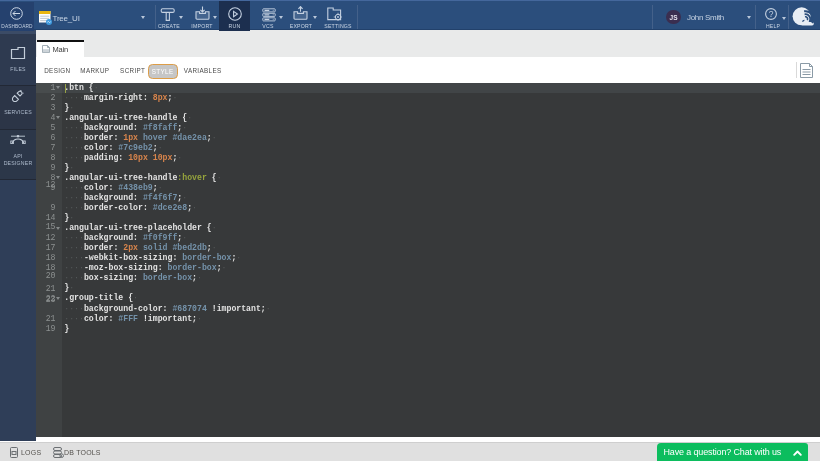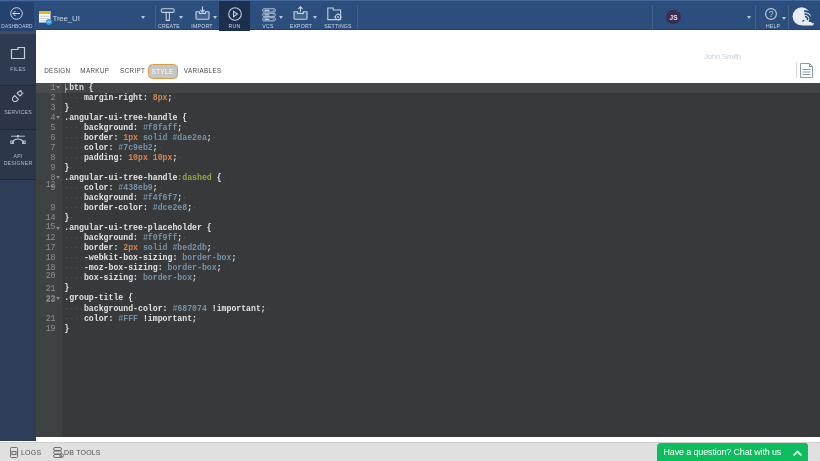--- a/index.html
+++ b/index.html
@@ -85,20 +85,30 @@
       <g stroke="#c3cdd9" fill="none">
         <path d="M2.2 9 a6.2 6.2 0 0 1 11.6 0" stroke-width="1.1"></path>
         <path d="M1 2.2 h14" stroke-width="0.9"></path>
         <rect x="6.9" y="1.1" width="2.2" height="2.2" fill="#c3cdd9" stroke="none"></rect>
         <rect x="0.8" y="7" width="2.6" height="2.6" fill="none" stroke-width="0.9"></rect>
         <rect x="12.6" y="7" width="2.6" height="2.6" fill="none" stroke-width="0.9"></rect>
       </g>
     </svg>
   </div>
 
+  <div id="tabstrip" class="abs">
+    <div id="maintab">
+      <svg style="position:absolute;left:5.3px;top:3.1px;" width="8" height="8" viewBox="0 0 8 8">
+        <path d="M0.5 0.5 h5 l2 2 v5 h-7 z" fill="#fff" stroke="#98a5ae" stroke-width="0.9"></path>
+        <path d="M5.5 0.5 v2 h2" fill="none" stroke="#98a5ae" stroke-width="0.9"></path>
+        <rect x="1" y="4.2" width="6" height="3" fill="#cdd4d9"></rect>
+      </svg>
+      <span>Main</span>
+    </div>
+  </div>
 
   <div id="toolbar" class="abs">
     <div class="tbt" style="left:8.2px;">DESIGN</div>
     <div class="tbt" style="left:44.3px;">MARKUP</div>
     <div class="tbt" style="left:84.1px;">SCRIPT</div>
     <div id="styleBtn">STYLE</div>
     <div class="tbt" style="left:147.8px;">VARIABLES</div>
     <div class="abs" style="left:759.5px;top:5px;width:1px;height:16px;background:#d9d9d9;"></div>
     <svg class="abs" style="left:764px;top:6px;" width="13" height="15" viewBox="0 0 13 15">
       <path d="M0.5 0.5 h9 l3 3 v11 h-12 z" fill="#fff" stroke="#8a9aa6" stroke-width="1"></path>
@@ -141,25 +151,25 @@
         <div class="fold" style="top:214.05px"></div>
         <div class="gnum" style="top:212px">23</div>
         <div class="gnum" style="top:230.65px">21</div>
         <div class="gnum" style="top:240.70000000000002px">19</div>
       </div>
     <div id="code">.btn {<span class="ws">·</span>
 <span class="ws">····</span>margin-right: <span class="n">8px</span>;<span class="ws">·</span>
 }<span class="ws">·</span>
 .angular-ui-tree-handle {<span class="ws">·</span>
 <span class="ws">····</span>background: <span class="h">#f8faff</span>;<span class="ws">·</span>
-<span class="ws">····</span>border: <span class="n">1px</span> <span class="h">solid #dae2ea</span>;<span class="ws">·</span>
+<span class="ws">····</span>border: <span class="n">1px</span> <span class="h">hover #dae2ea</span>;<span class="ws">·</span>
 <span class="ws">····</span>color: <span class="h">#7c9eb2</span>;<span class="ws">·</span>
 <span class="ws">····</span>padding: <span class="n">10px 10px</span>;<span class="ws">·</span>
 }<span class="ws">·</span>
-.angular-ui-tree-handle<span class="g">:dashed</span> {<span class="ws">·</span>
+.angular-ui-tree-handle<span class="g">:hover</span> {<span class="ws">·</span>
 <span class="ws">····</span>color: <span class="h">#438eb9</span>;<span class="ws">·</span>
 <span class="ws">····</span>background: <span class="h">#f4f6f7</span>;<span class="ws">·</span>
 <span class="ws">····</span>border-color: <span class="h">#dce2e8</span>;<span class="ws">·</span>
 }<span class="ws">·</span>
 .angular-ui-tree-placeholder {<span class="ws">·</span>
 <span class="ws">····</span>background: <span class="h">#f0f9ff</span>;<span class="ws">·</span>
 <span class="ws">····</span>border: <span class="n">2px</span> <span class="h">solid #bed2db</span>;<span class="ws">·</span>
 <span class="ws">····</span>-webkit-box-sizing: <span class="h">border-box</span>;<span class="ws">·</span>
 <span class="ws">····</span>-moz-box-sizing: <span class="h">border-box</span>;<span class="ws">·</span>
 <span class="ws">····</span>box-sizing: <span class="h">border-box</span>;<span class="ws">·</span>
@@ -241,21 +251,21 @@
       <path d="M0.8 1 h5.4 v2 h7.4 v9.6 h-12.8 z" fill="none" stroke="#c5d1e1" stroke-width="1.1"></path>
       <circle cx="11" cy="10" r="2.7" fill="none" stroke="#c5d1e1" stroke-width="1"></circle>
       <circle cx="11" cy="10" r="0.9" fill="#c5d1e1"></circle>
       <path d="M11 6.8v-1 M11 14.2v-1 M7.8 10h-1 M14.2 10h1" stroke="#c5d1e1" stroke-width="1"></path>
     </svg>
     <div class="tblabel" style="left:318px;width:40px;">SETTINGS</div>
     <div class="vsep" style="left:357px;"></div>
 
     <div class="vsep" style="left:652px;"></div>
     <div class="avatar abs">JS</div>
-    <div class="abs" style="left:704px;top:12.2px;font-size:8px;letter-spacing:-0.3px;color:#c5d2e2;margin-top:39px;">John Smith</div>
+    <div class="abs" style="left:687px;top:12.2px;font-size:8px;letter-spacing:-0.3px;color:#c5d2e2;">John Smith</div>
     <div class="caret" style="left:747.2px;top:15.3px;"></div>
     <div class="vsep" style="left:754.5px;"></div>
     <svg class="abs" style="left:764.5px;top:7px;" width="12" height="12" viewBox="0 0 12 12">
       <circle cx="6" cy="6" r="5.4" fill="none" stroke="#c2cfdf" stroke-width="1.1"></circle>
       <text x="6" y="9" font-size="8.5" fill="#c2cfdf" text-anchor="middle" font-family="Liberation Sans">?</text>
     </svg>
     <div class="caret" style="left:781.6px;top:15.5px;"></div>
     <div class="tblabel" style="left:758px;width:30px;font-size:5.1px;">HELP</div>
     <div class="vsep" style="left:787.5px;"></div>
 

